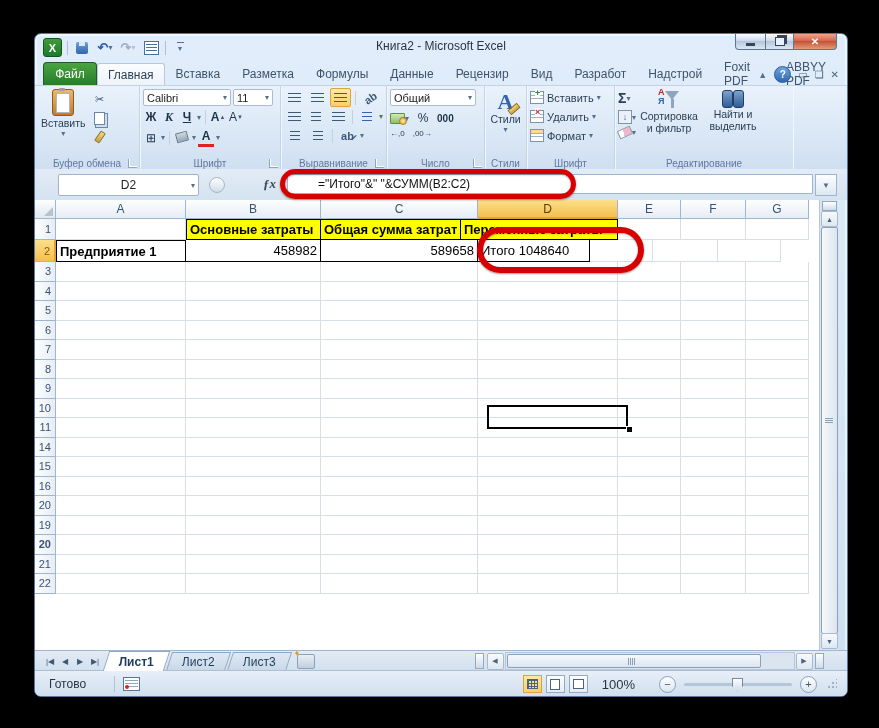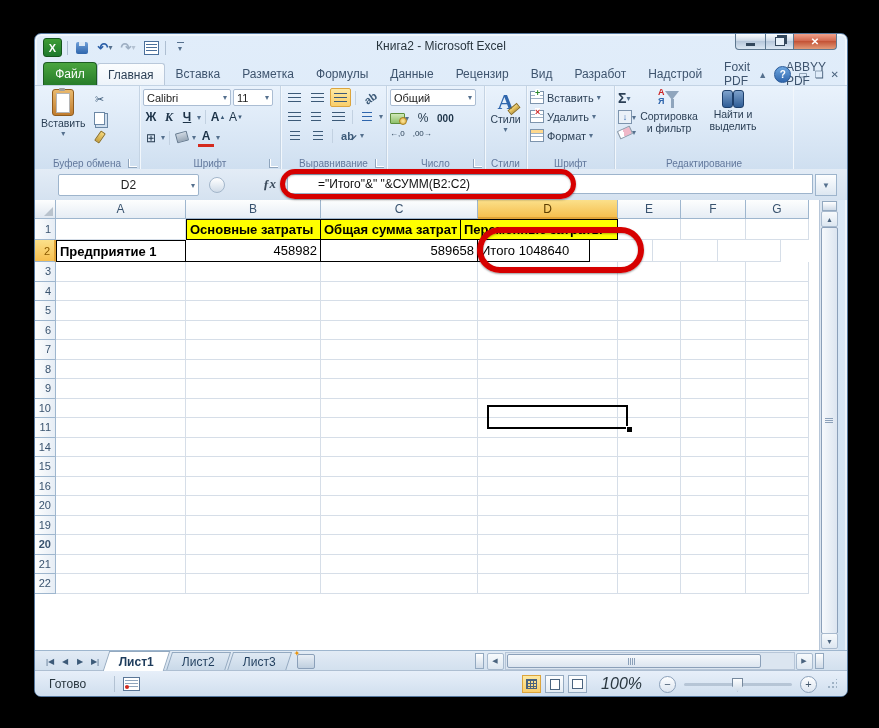--- a/index.html
+++ b/index.html
@@ -161,21 +161,21 @@
   .ssep{width:1px;height:16px;background:#b3c2d3;margin-left:28px;}
   .macroico{width:15px;height:12px;border:1px solid #5a7697;background:#fff;position:relative;margin-left:8px;}
   .macroico:before{content:"";position:absolute;left:1px;top:2px;right:1px;height:1px;background:#8fa5bd;box-shadow:0 3px 0 #8fa5bd,0 6px 0 #8fa5bd;}
   .macroico:after{content:"";position:absolute;left:1px;bottom:1px;width:4px;height:4px;border-radius:50%;background:#d42a1e;}
   .sb-right{position:absolute;right:10px;top:0;height:100%;display:flex;align-items:center;gap:4px;}
   .viewbtn{width:17px;height:16px;border:1px solid #93a9c0;background:linear-gradient(#fdfeff,#e4ecf4);display:flex;align-items:center;justify-content:center;}
   .viewbtn.active{background:linear-gradient(#fde9a2,#f9ce6b);border-color:#dca43c;}
   .vb-grid{width:9px;height:8px;background:repeating-linear-gradient(to bottom,#4a637e 0 1px,transparent 1px 3px),repeating-linear-gradient(to right,#4a637e 0 1px,transparent 1px 3px);border:1px solid #4a637e;}
   .vb-page{width:8px;height:9px;border:1px solid #4a637e;background:#fff;}
   .vb-break{width:9px;height:8px;border:1px solid #4a637e;background:linear-gradient(#fff 45%,#9fb2c5 45%,#9fb2c5 55%,#fff 55%);}
-  .zoomtxt{font-size:16px;color:#29363f;margin:0 13px 0 10px;font-style:italic;}
+  .zoomtxt{font-size:13px;color:#29363f;margin:0 20px 0 10px;}
   .zminus,.zplus{width:15px;height:15px;border-radius:50%;border:1px solid #8ba0b9;background:linear-gradient(#fdfeff,#dce5f0);
                  display:flex;align-items:center;justify-content:center;font-size:11px;color:#44586d;line-height:0;}
   .ztrack{position:relative;width:108px;height:3px;background:#b6c5d6;border-radius:2px;margin:0 4px;}
   .zthumb{position:absolute;left:48px;top:-5px;width:9px;height:12px;background:linear-gradient(#fdfeff,#cfdbe8);border:1px solid #76899e;
           clip-path:polygon(0 0,100% 0,100% 62%,50% 100%,0 62%);}
   .grip{width:10px;height:10px;margin-left:6px;background:
         radial-gradient(circle at 2px 8px,#9fb2c5 1px,transparent 1.5px),
         radial-gradient(circle at 6px 8px,#9fb2c5 1px,transparent 1.5px),
         radial-gradient(circle at 6px 4px,#9fb2c5 1px,transparent 1.5px),
         radial-gradient(circle at 10px 8px,#9fb2c5 1px,transparent 1.5px),

